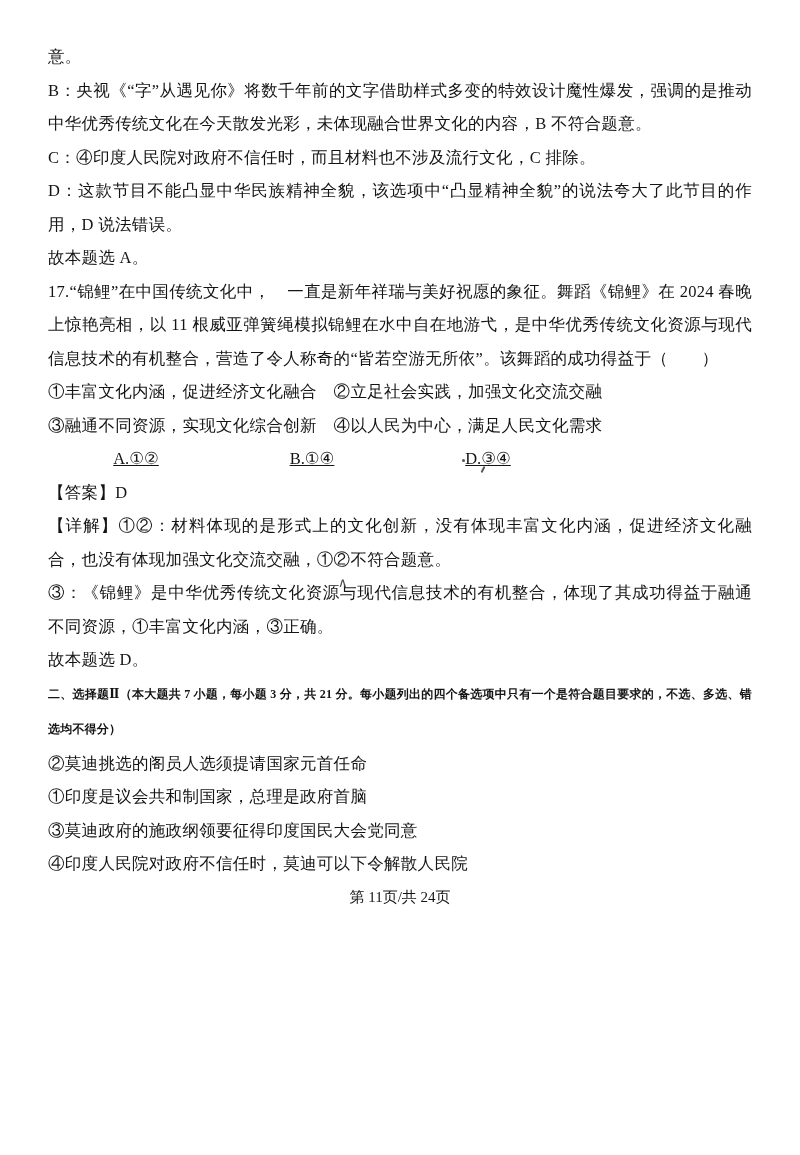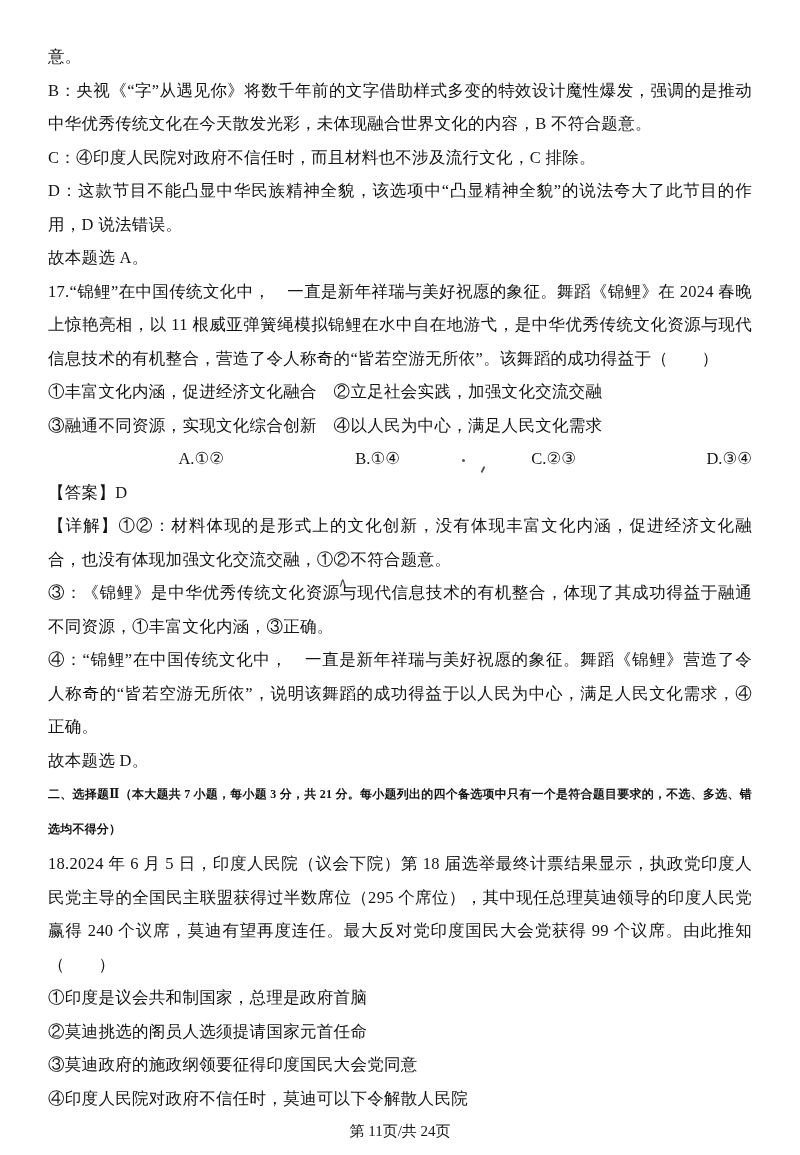--- a/index.html
+++ b/index.html
@@ -32,21 +32,22 @@
     line-height: 35px;
     letter-spacing: 0.2px;
   }
   .options-row {
     display: flex;
     width: 100%;
     line-height: 33.5px;
   }
   .options-row span {
     width: 25%;
-    text-align: right;
+    text-align: center;
+    text-decoration: underline;
   }
   .page-footer {
     text-align: center;
     font-size: 15px;
     line-height: 33.5px;
     margin: 0;
   }
   
   .artifact-caret {
     position: absolute;
@@ -87,35 +88,32 @@
   <p class="ln">D：这款节目不能凸显中华民族精神全貌，该选项中“凸显精神全貌”的说法夸大了此节目的作用，D 说法错误。</p>
   <p class="ln">故本题选 A。</p>
 
   <p class="ln">17.“锦鲤”在中国传统文化中，　一直是新年祥瑞与美好祝愿的象征。舞蹈《锦鲤》在 2024 春晚上惊艳亮相，以 11 根威亚弹簧绳模拟锦鲤在水中自在地游弋，是中华优秀传统文化资源与现代信息技术的有机整合，营造了令人称奇的“皆若空游无所依”。该舞蹈的成功得益于（　　）</p>
   <p class="ln">①丰富文化内涵，促进经济文化融合　②立足社会实践，加强文化交流交融</p>
   <p class="ln">③融通不同资源，实现文化综合创新　④以人民为中心，满足人民文化需求</p>
 
   <div class="options-row">
     <span>A.①②</span>
     <span>B.①④</span>
-    <span>C.②③</span>
     <span>D.③④</span>
   </div>
 
   <p class="ln">【答案】D</p>
   <p class="ln">【详解】①②：材料体现的是形式上的文化创新，没有体现丰富文化内涵，促进经济文化融合，也没有体现加强文化交流交融，①②不符合题意。</p>
   <p class="ln">③：《锦鲤》是中华优秀传统文化资源与现代信息技术的有机整合，体现了其成功得益于融通不同资源，①丰富文化内涵，③正确。</p>
-  <p class="ln">④：“锦鲤”在中国传统文化中，　一直是新年祥瑞与美好祝愿的象征。舞蹈《锦鲤》营造了令人称奇的“皆若空游无所依”，说明该舞蹈的成功得益于以人民为中心，满足人民文化需求，④正确。</p>
   <p class="ln">故本题选 D。</p>
 
   <p class="ln heading">二、选择题Ⅱ（本大题共 7 小题，每小题 3 分，共 21 分。每小题列出的四个备选项中只有一个是符合题目要求的，不选、多选、错选均不得分）</p>
 
-  <p class="ln">18.2024 年 6 月 5 日，印度人民院（议会下院）第 18 届选举最终计票结果显示，执政党印度人民党主导的全国民主联盟获得过半数席位（295 个席位），其中现任总理莫迪领导的印度人民党赢得 240 个议席，莫迪有望再度连任。最大反对党印度国民大会党获得 99 个议席。由此推知（　　）</p>
+  <p class="ln">②莫迪挑选的阁员人选须提请国家元首任命</p>
   <p class="ln">①印度是议会共和制国家，总理是政府首脑</p>
-  <p class="ln">②莫迪挑选的阁员人选须提请国家元首任命</p>
   <p class="ln">③莫迪政府的施政纲领要征得印度国民大会党同意</p>
   <p class="ln">④印度人民院对政府不信任时，莫迪可以下令解散人民院</p>
 
   <p class="page-footer">第 11页/共 24页</p>
 
   <span class="artifact-caret">∧</span>
   <span class="speck-1"></span>
   <span class="speck-2"></span>
 
 </div>

